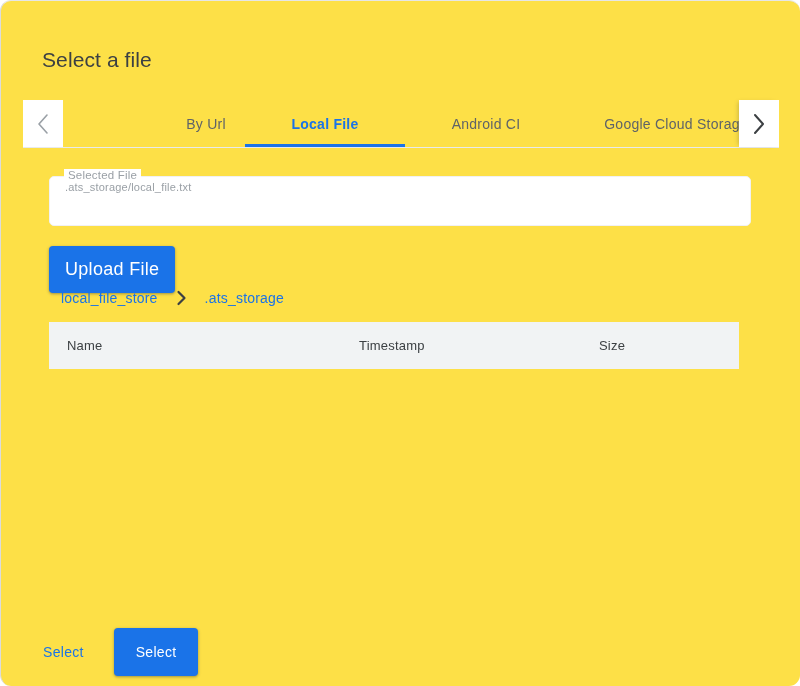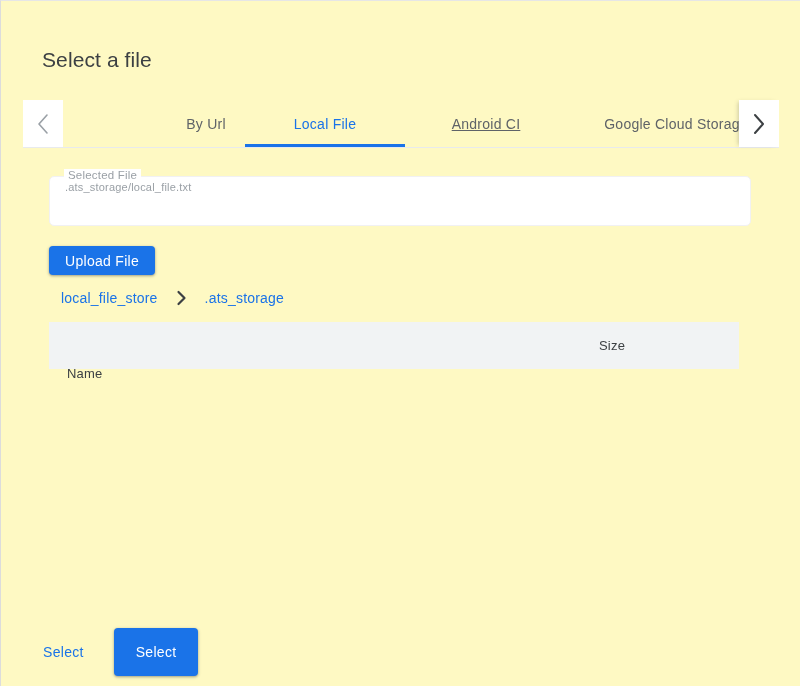--- a/index.html
+++ b/index.html
@@ -16,25 +16,26 @@
     color: #202124;
     overflow: hidden;
   }
 
   .dialog {
     position: absolute;
     left: 0;
     top: 0;
     width: 800px;
     height: 686px;
-    background: #fef9c3;
+    background: #fde047;
     box-sizing: border-box;
     border-top: 1px solid #e6e6e6;
     border-left: 1px solid #dcdcdc;
     overflow: hidden;
+    border-radius: 11px;
   }
 
   
   .dialog-title {
     position: absolute;
     left: 41px;
     top: 44px;
     font-size: 21px;
     line-height: 30px;
     font-weight: 400;
@@ -93,21 +94,21 @@
     display: flex;
     align-items: center;
     justify-content: center;
     font-size: 14px;
     letter-spacing: 0.25px;
     color: #5f6368;
     cursor: pointer;
     user-select: none;
     white-space: nowrap;
   }
-  .tab.active { color: #1a73e8; font-weight: 400; }
+  .tab.active { color: #1a73e8; font-weight: 700; }
   .tab-underline {
     position: absolute;
     height: 3px;
     background: #1a73e8;
     bottom: 0px;
     left: 0;
     right: 0;
   }
 
   
@@ -141,28 +142,28 @@
     color: #9aa0a6;
     letter-spacing: 0.2px;
     white-space: nowrap;
   }
 
   
   .upload-btn {
     position: absolute;
     left: 48px;
     top: 245px;
-    height: 29px;
+    height: 47px;
     padding: 0 16px;
     display: flex;
     align-items: center;
     justify-content: center;
     background: #1a73e8;
     color: #ffffff;
-    font-size: 14px;
+    font-size: 18px;
     font-weight: 500;
     letter-spacing: 0.3px;
     border: none;
     border-radius: 4px;
     cursor: pointer;
     font-family: "Liberation Sans", sans-serif;
     box-shadow: 0 1px 2px rgba(60,64,67,0.30), 0 1px 3px 1px rgba(60,64,67,0.15);
   }
 
   
@@ -223,21 +224,21 @@
     position: absolute;
     top: 0;
     height: 41px;
     display: flex;
     align-items: center;
     font-size: 14.5px;
     color: #202124;
     letter-spacing: 0.2px;
     white-space: nowrap;
   }
-  .col-name  { left: 18px; margin-top: 28px; }
+  .col-name  { left: 18px; }
   .col-time  { left: 310px; }
   .col-size  { left: 550px; }
 
   .delete-btn {
     position: absolute;
     left: 636px;
     top: 7px;
     width: 28px;
     height: 28px;
     display: flex;
@@ -313,21 +314,21 @@
     <div class="tabs">
       <div class="tab" style="left:46px;width:190px;">
         <span>By Url</span>
       </div>
 
       <div class="tab active" style="left:180px;width:160px;">
         <span>Local File</span>
         <span class="tab-underline"></span>
       </div>
 
-      <div class="tab" style="left:340px;width:162px;text-decoration:underline;">
+      <div class="tab" style="left:340px;width:162px;">
         <span>Android CI</span>
       </div>
 
       <div class="tab" style="left:498px;width:226px;">
         <span>Google Cloud Storage</span>
       </div>
     </div>
 
     <div class="tab-arrow right">
       <span>
@@ -351,20 +352,21 @@
       <svg width="11" height="16" viewBox="0 0 11 16" aria-hidden="true">
         <path d="M2.5 2 L8.5 8 L2.5 14" fill="none" stroke="#3c4043" stroke-width="2.2" stroke-linecap="round" stroke-linejoin="round"></path>
       </svg>
     </span>
     <span class="crumb">.ats_storage</span>
   </div>
 
   <div class="table">
     <div class="thead">
       <div class="th col-name">Name</div>
+      <div class="th col-time">Timestamp</div>
       <div class="th col-size">Size</div>
     </div>
 
   </div>
 
   <div class="footer">
     <button class="btn-text">Select</button>
     <button class="btn-primary">Select</button>
   </div>
 

